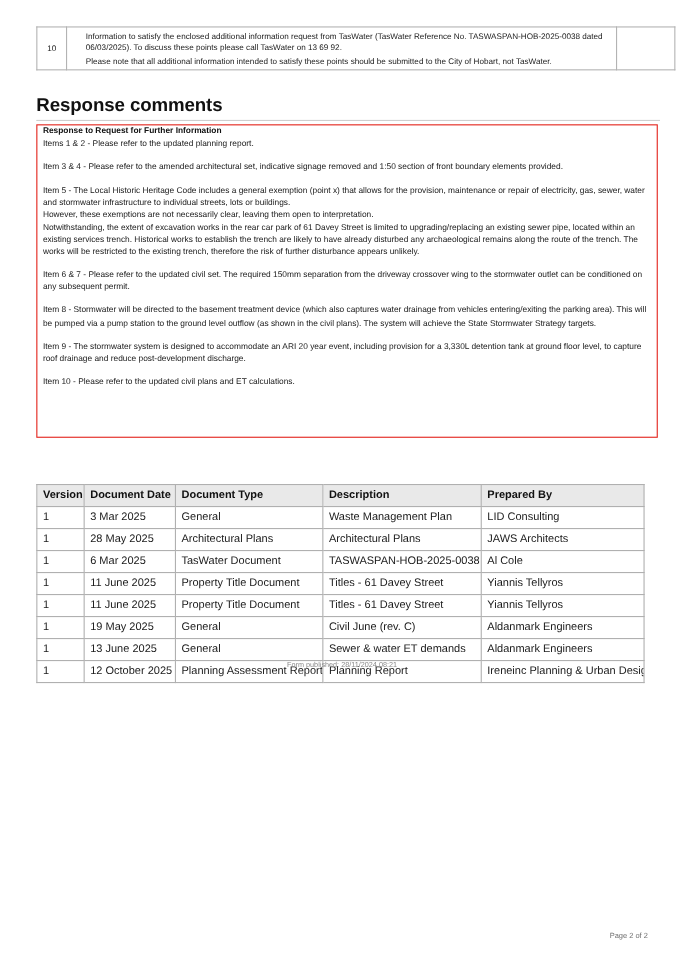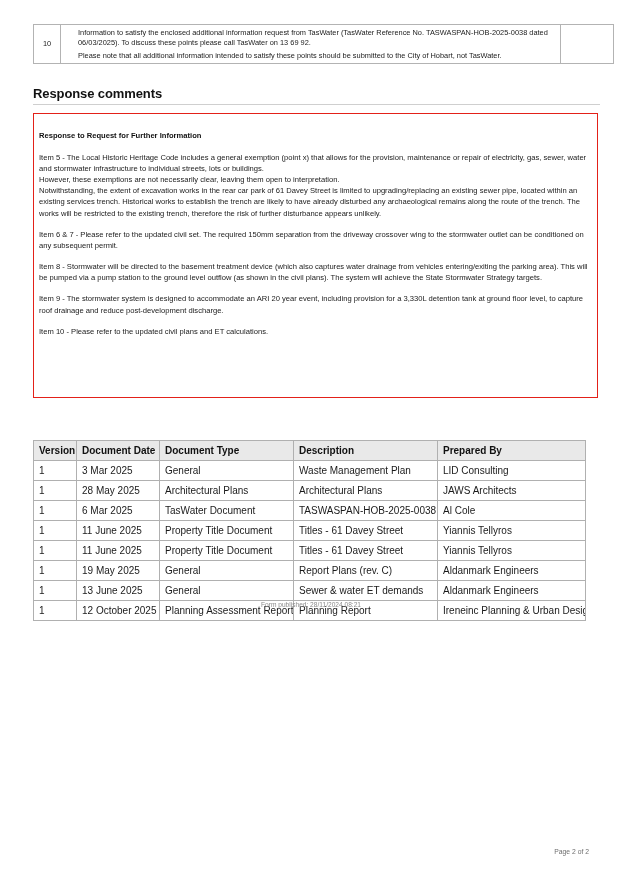--- a/index.html
+++ b/index.html
@@ -55,21 +55,21 @@
   .top-table p {
     margin: 0 0 3px 12px;
   }
   .top-table p:last-child { margin-bottom: 0; }
 
   
   .section-heading {
     position: absolute;
     left: 33px;
     width: 567px;
-    font-size: 13px;
+    font-size: 17px;
     font-weight: bold;
     color: #111111;
     letter-spacing: -0.1px;
   }
   .section-heading .rule {
     display: block;
     height: 1px;
     background: #cfcfcf;
     margin-top: 3px;
     width: 100%;
@@ -79,21 +79,21 @@
 
   
   .response-box {
     position: absolute;
     left: 33px;
     top: 113px;
     width: 565px;
     height: 285px;
     box-sizing: border-box;
     border: 1.3px solid #e32119;
-    padding: 17px 5px 4px 5px;
+    padding: 0 5px 4px 5px;
     overflow: hidden;
   }
   .response-box .rtitle {
     font-size: 7.6px;
     font-weight: bold;
     line-height: 1.42;
     margin: 0;
     color: #111111;
   }
   .response-box p {
@@ -174,20 +174,22 @@
     </tbody>
   </table>
 
   <div class="section-heading" id="heading-response">
     <span>Response comments</span>
     <span class="rule"></span>
   </div>
 
   <div class="response-box" style="border-color: rgb(227, 33, 25);">
     <p class="rtitle">Response to Request for Further Information</p>
+    <p>Items 1 &amp; 2 - Please refer to the updated planning report.</p>
+    <p class="gap">Item 3 &amp; 4 - Please refer to the amended architectural set, indicative signage removed and 1:50 section of front boundary elements provided.</p>
     <p class="gap">Item 5 - The Local Historic Heritage Code includes a general exemption (point x) that allows for the provision, maintenance or repair of electricity, gas, sewer, water and stormwater infrastructure to individual streets, lots or buildings.</p>
     <p>However, these exemptions are not necessarily clear, leaving them open to interpretation.</p>
     <p>Notwithstanding, the extent of excavation works in the rear car park of 61 Davey Street is limited to upgrading/replacing an existing sewer pipe, located within an existing services trench. Historical works to establish the trench are likely to have already disturbed any archaeological remains along the route of the trench. The works will be restricted to the existing trench, therefore the risk of further disturbance appears unlikely.</p>
     <p class="gap">Item 6 &amp; 7 - Please refer to the updated civil set. The required 150mm separation from the driveway crossover wing to the stormwater outlet can be conditioned on any subsequent permit.</p>
     <p class="gap">Item 8 - Stormwater will be directed to the basement treatment device (which also captures water drainage from vehicles entering/exiting the parking area). This will be pumped via a pump station to the ground level outflow (as shown in the civil plans). The system will achieve the State Stormwater Strategy targets.</p>
     <p class="gap">Item 9 - The stormwater system is designed to accommodate an ARI 20 year event, including provision for a 3,330L detention tank at ground floor level, to capture roof drainage and reduce post-development discharge.</p>
     <p class="gap">Item 10 - Please refer to the updated civil plans and ET calculations.</p>
   </div>
 
 
@@ -241,21 +243,21 @@
           <td>1</td>
           <td>11 June 2025</td>
           <td>Property Title Document</td>
           <td>Titles - 61 Davey Street</td>
           <td>Yiannis Tellyros</td>
         </tr>
         <tr>
           <td>1</td>
           <td>19 May 2025</td>
           <td>General</td>
-          <td>Report Plans (rev. C)</td>
+          <td>Civil June (rev. C)</td>
           <td>Aldanmark Engineers</td>
         </tr>
         <tr>
           <td>1</td>
           <td>13 June 2025</td>
           <td>General</td>
           <td>Sewer &amp; water ET demands</td>
           <td>Aldanmark Engineers</td>
         </tr>
         <tr>

